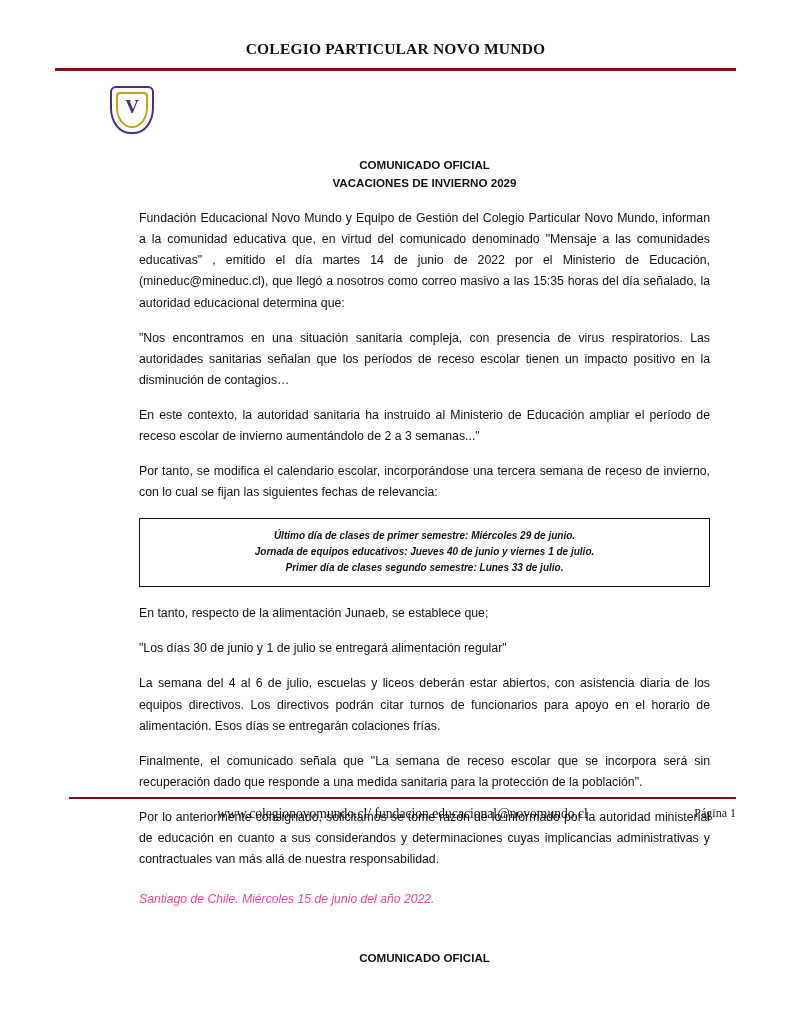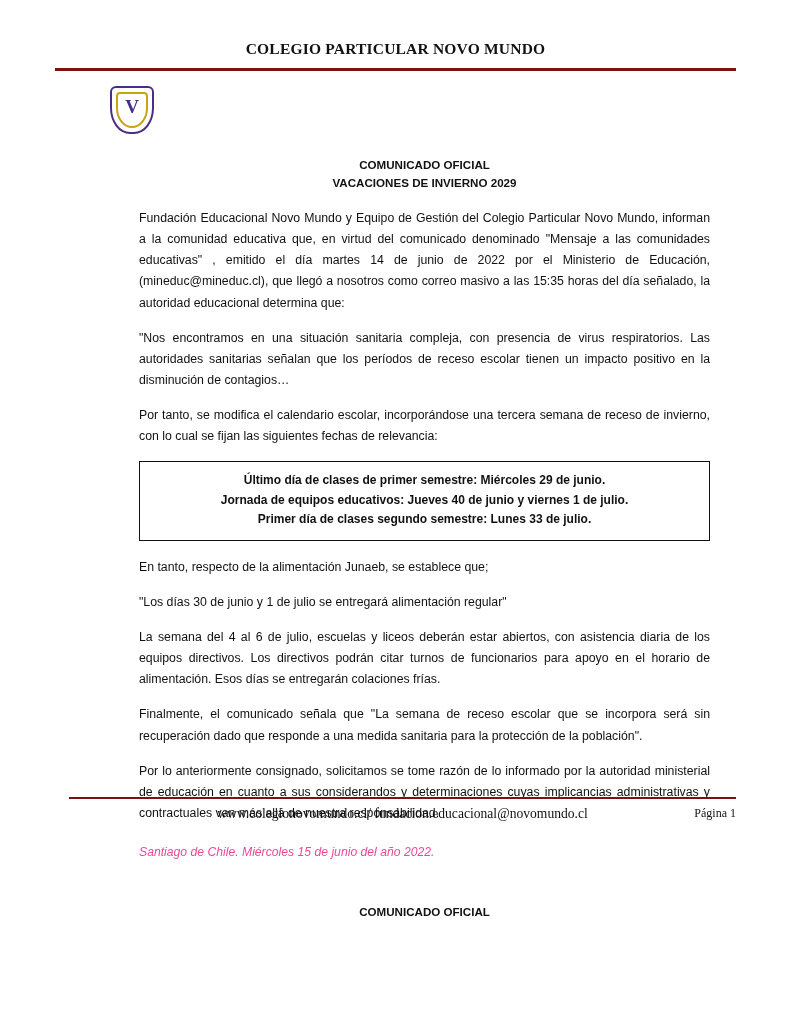--- a/index.html
+++ b/index.html
@@ -109,21 +109,22 @@
   p.para:last-child { margin-bottom: 0; }
 
   .box {
     border: 1px solid #111;
     box-sizing: border-box;
     padding: 9px 10px 10px 10px;
     margin: 6px 0 16px 0;
     text-align: center;
   }
   .box-line {
-    font-size: 12px;
+    font-size: 10px;
+    font-style: italic;
     font-weight: 700;
     line-height: 1.62;
     color: #111;
   }
 
   .signoff {
     text-align: left;
     font-size: 12.2px;
     font-style: italic;
     line-height: 1.7;
@@ -189,20 +190,21 @@
 
   <div class="content">
 
     <div class="doc-title">
       <div>COMUNICADO OFICIAL</div>
       <div>VACACIONES DE INVIERNO 2029</div>
     </div>
 
     <p class="para">Fundación Educacional Novo Mundo y Equipo de Gestión  del Colegio Particular Novo Mundo, informan a la comunidad educativa que, en virtud del comunicado denominado "Mensaje a las comunidades educativas" , emitido el día martes 14 de junio de 2022 por el Ministerio de Educación,(mineduc@mineduc.cl), que llegó a nosotros como correo masivo a las 15:35 horas del día señalado, la autoridad educacional determina que:</p>
     <p class="para">"Nos encontramos en una situación sanitaria compleja, con presencia de virus respiratorios. Las autoridades sanitarias señalan que los períodos de receso escolar tienen un impacto positivo en la disminución de contagios…</p>
+    <p class="para">En este contexto, la autoridad sanitaria ha instruido al Ministerio de Educación ampliar el período de receso escolar de invierno aumentándolo de 2 a 3 semanas..."</p>
     <p class="para">Por tanto, se modifica el calendario escolar, incorporándose una tercera semana de receso de invierno, con lo cual se fijan las siguientes fechas de relevancia:</p>
 
     <div class="box">
       <div class="box-line">Último día de clases de primer semestre: Miércoles 29 de junio.</div>
       <div class="box-line">Jornada de equipos educativos: Jueves 40 de junio y viernes 1 de julio.</div>
       <div class="box-line">Primer día de clases segundo semestre: Lunes 33 de julio.</div>
     </div>
 
     <p class="para">En tanto, respecto de la alimentación Junaeb, se establece que;</p>
     <p class="para">"Los días 30 de junio y 1 de julio se entregará alimentación regular"</p>

